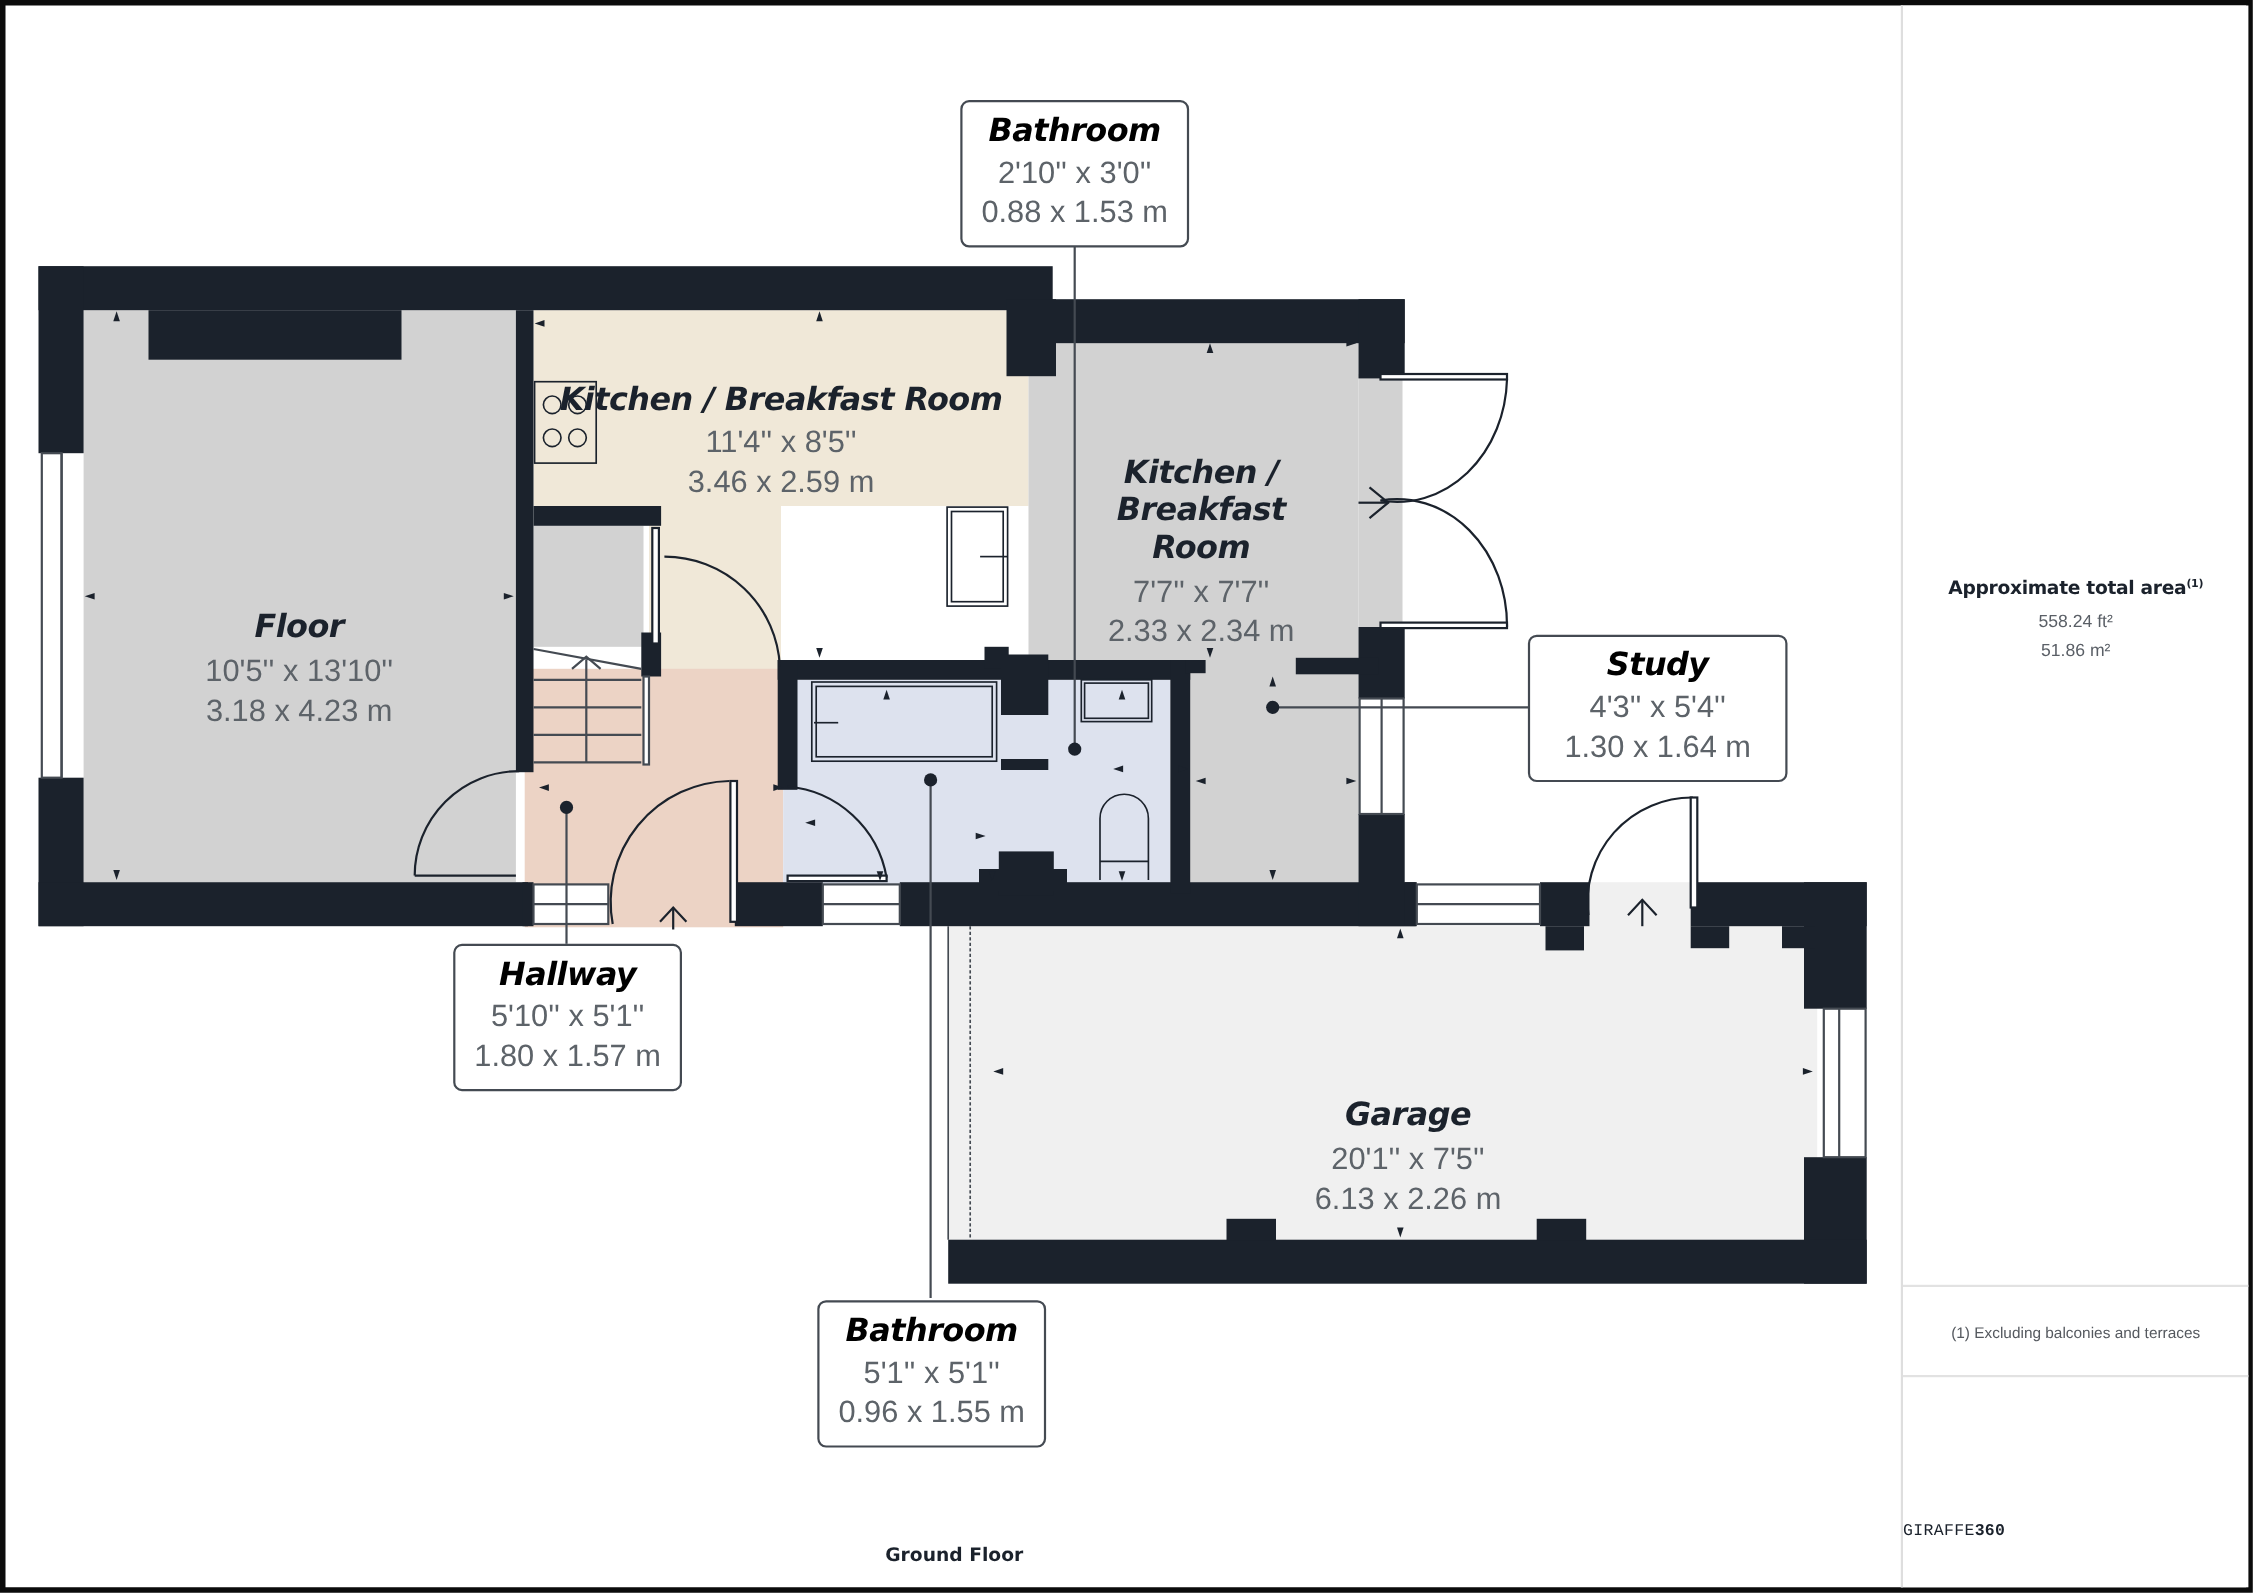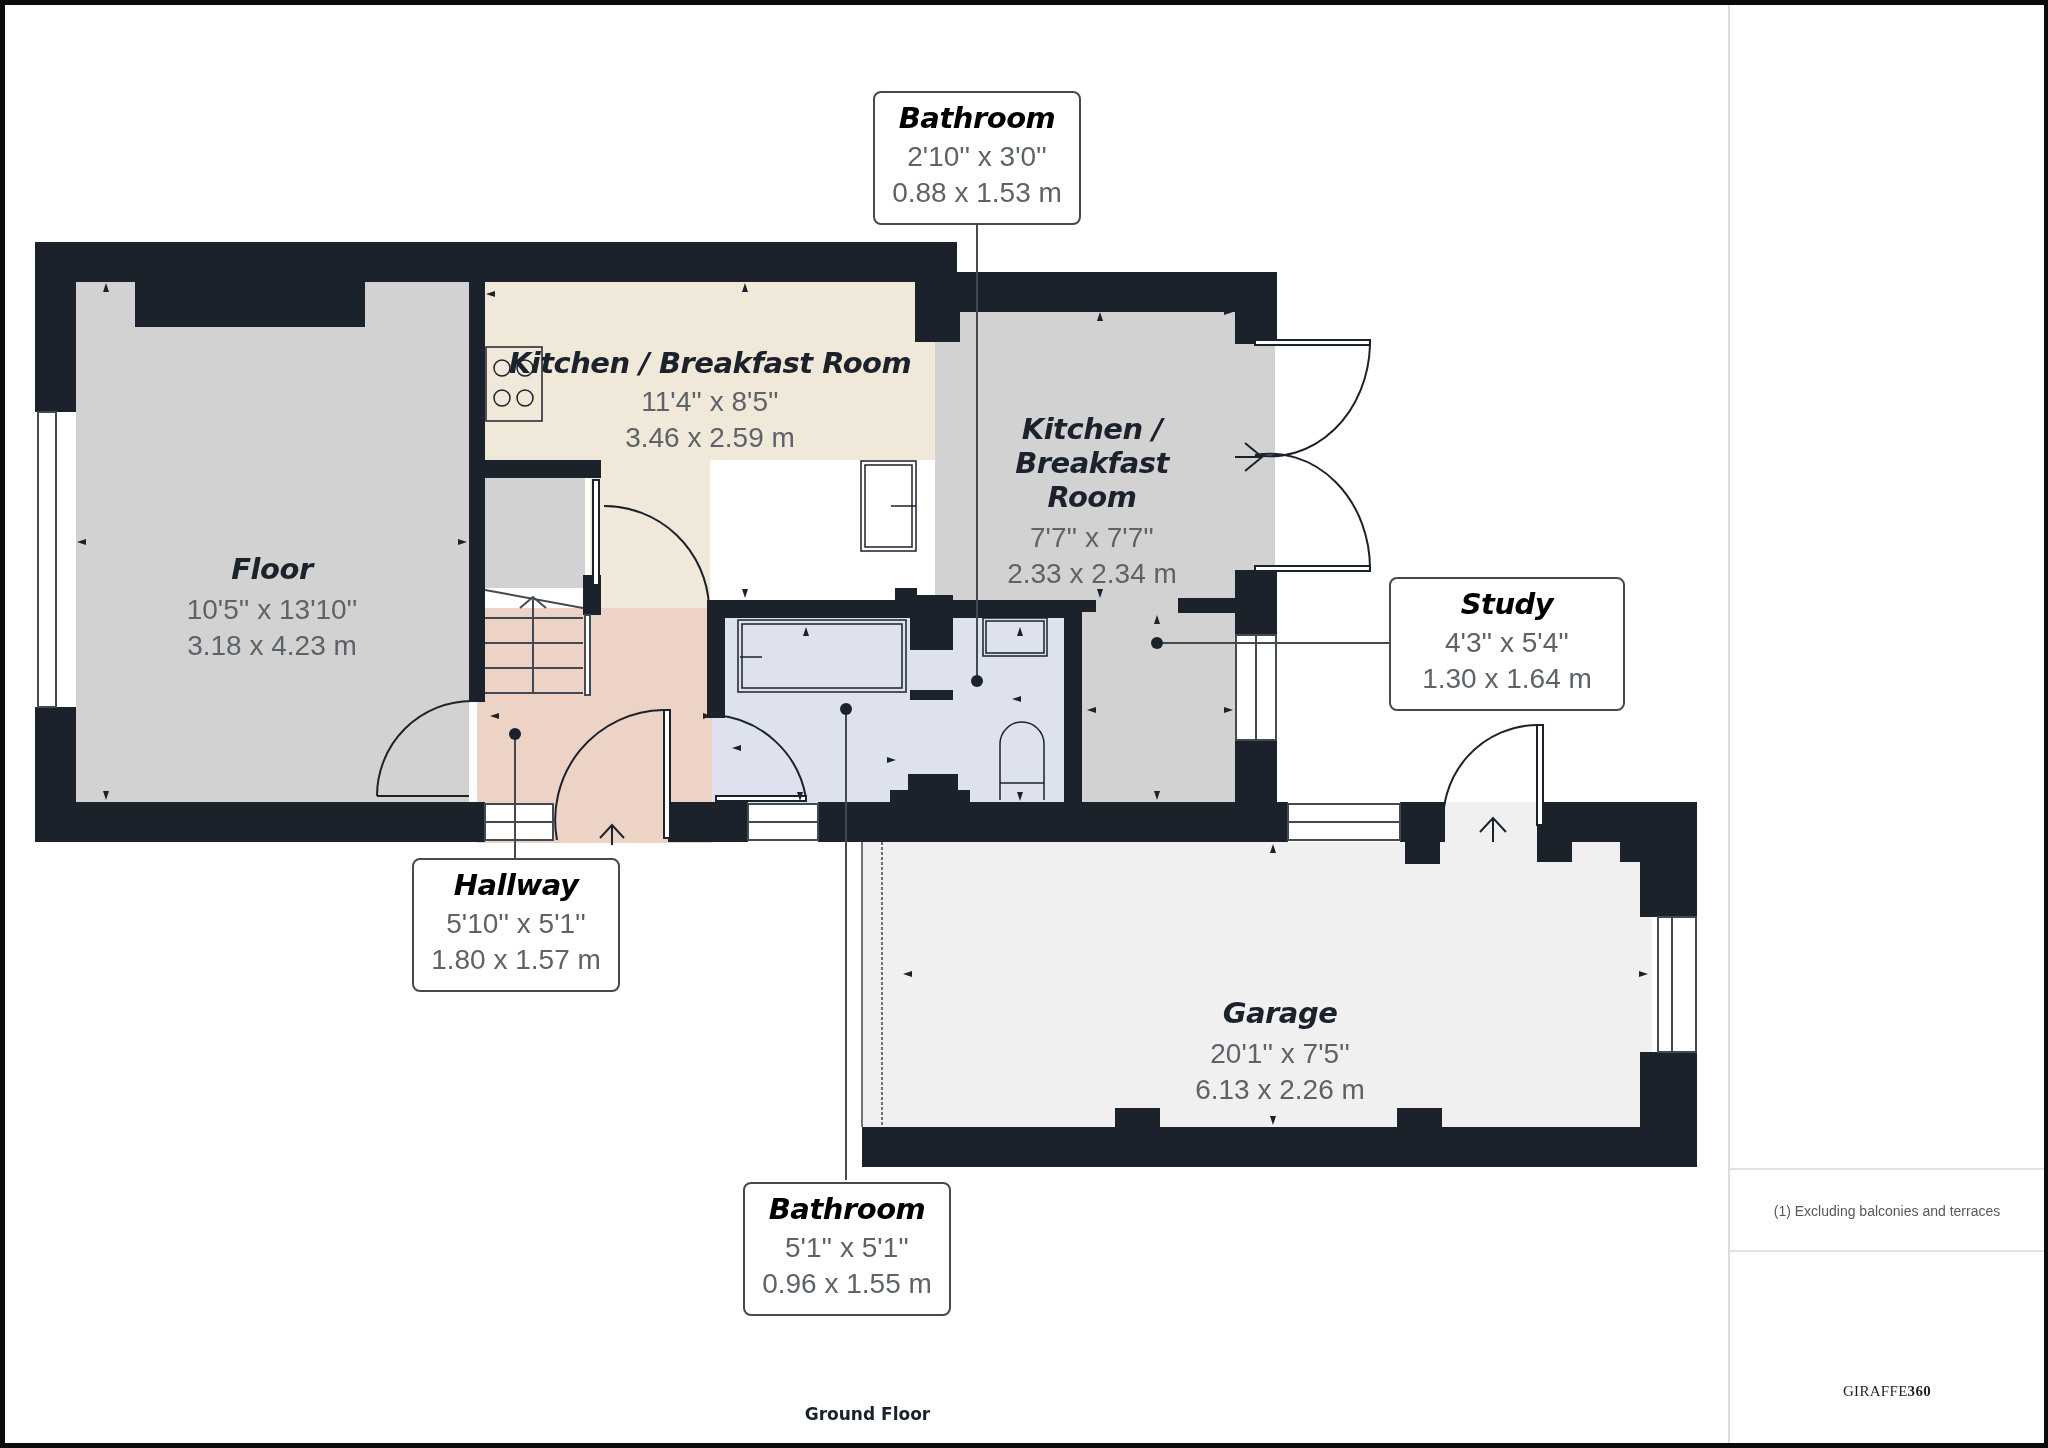--- a/index.html
+++ b/index.html
@@ -7,21 +7,21 @@
   .frame { position: absolute; left: 0; top: 0; width: 2048px; height: 1448px; box-sizing: border-box; border: 5px solid #0b0b0b; border-right-width: 6px; }
   .side-panel { position: absolute; left: 1728px; top: 5px; width: 314px; height: 1438px; border-left: 2px solid #dedede; background: #fff; }
   .area-block { position: absolute; top: 520px; left: 0; width: 100%; text-align: center; }
   .area-title { font-family: "DejaVu Sans", sans-serif; font-weight: bold; font-size: 17px; color: #1b222c; letter-spacing: -0.3px; }
   .area-title sup { font-size: 10px; }
   .area-value { font-family: "Liberation Sans", sans-serif; font-size: 16px; color: #5a5f66; margin-top: 12px; }
   .area-value + .area-value { margin-top: 8px; }
   .divider { position: absolute; left: 0; width: 100%; height: 2px; background: #e2e2e2; }
   .footnote { position: absolute; top: 1198px; width: 100%; text-align: center; font-family: "Liberation Sans", sans-serif; font-size: 14px; color: #55595f; }
   .disclaimer { position: absolute; top: 1283px; left: 22px; width: 270px; text-align: center; font-family: "Liberation Sans", sans-serif; font-size: 14px; line-height: 19px; color: #55595f; }
-  .brand { position: absolute; top: 1378px; width: 100%; text-align: center; font-family: Liberation Serif, serif; font-size: 15px; color: #1b222c; letter-spacing: 0.3px; }
+  .brand { position: absolute; top: 1378px; width: 100%; text-align: left; font-family: Liberation Mono, monospace; font-size: 15px; color: #1b222c; letter-spacing: 0.3px; }
   .brand b { font-weight: bold; }
   .plan { position: absolute; left: 0; top: 0; }
   .floor-label { position: absolute; top: 1404px; left: 740px; width: 255px; text-align: center; font-family: "DejaVu Sans", sans-serif; font-weight: bold; font-size: 17px; color: #1b222c; }
   .room-label { position: absolute; text-align: center; font-family: "Liberation Sans", sans-serif; color: #1b222c; margin-top: 44px; }
   .room-name { font-family: "DejaVu Sans", sans-serif; font-weight: bold; font-size: 29px; letter-spacing: -0.5px; line-height: 34px; font-style: italic; }
   .room-dim { font-family: "Liberation Sans", sans-serif; font-size: 28px; color: #5d6369; line-height: 36px; }
   .callout { position: absolute; background: #fff; border: 2px solid #444a52; border-radius: 8px; text-align: center; box-sizing: border-box; padding-top: 8px; }
 </style>
 </head>
 <body>
@@ -274,17 +274,22 @@
 
 <div class="callout" style="left:743px; top:1182px; width:208px; height:134px;">
   <div class="room-name">Bathroom</div>
   <div class="room-dim" style="margin-top:4px;">5'1'' x 5'1''</div>
   <div class="room-dim">0.96 x 1.55 m</div>
 </div>
 
 <div class="floor-label">Ground Floor</div>
 
 <div class="side-panel">
+  <div class="area-block">
+    <div class="area-title"><span>Approximate total area</span><sup>(1)</sup></div>
+    <div class="area-value">558.24 ft²</div>
+    <div class="area-value">51.86 m²</div>
+  </div>
   <div class="divider" style="top:1163px;"></div>
   <div class="footnote">(1) Excluding balconies and terraces</div>
   <div class="divider" style="top:1245px;"></div>
   <div class="brand"><span>GIRAFFE</span><b>360</b></div>
 </div>
 
 </body></html>

